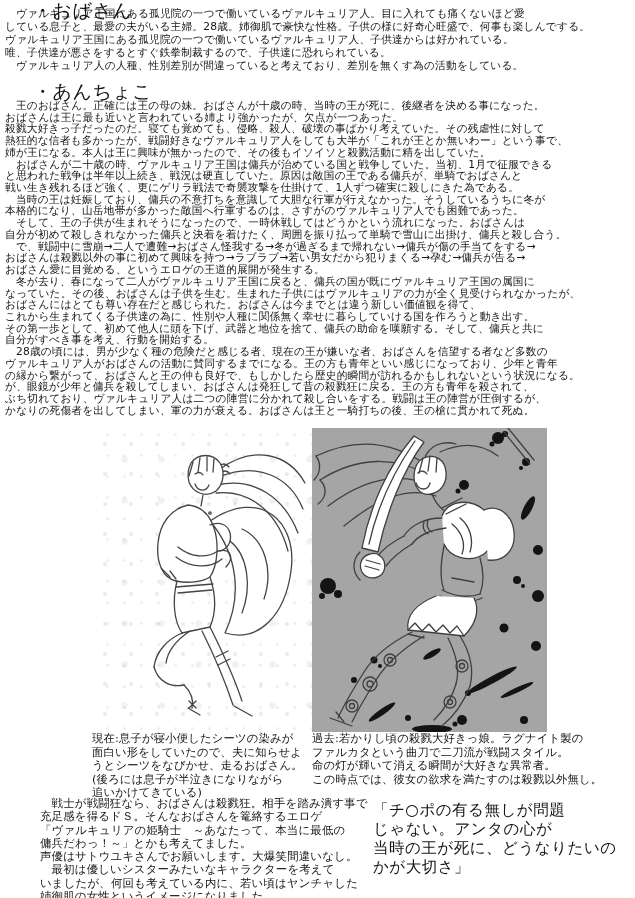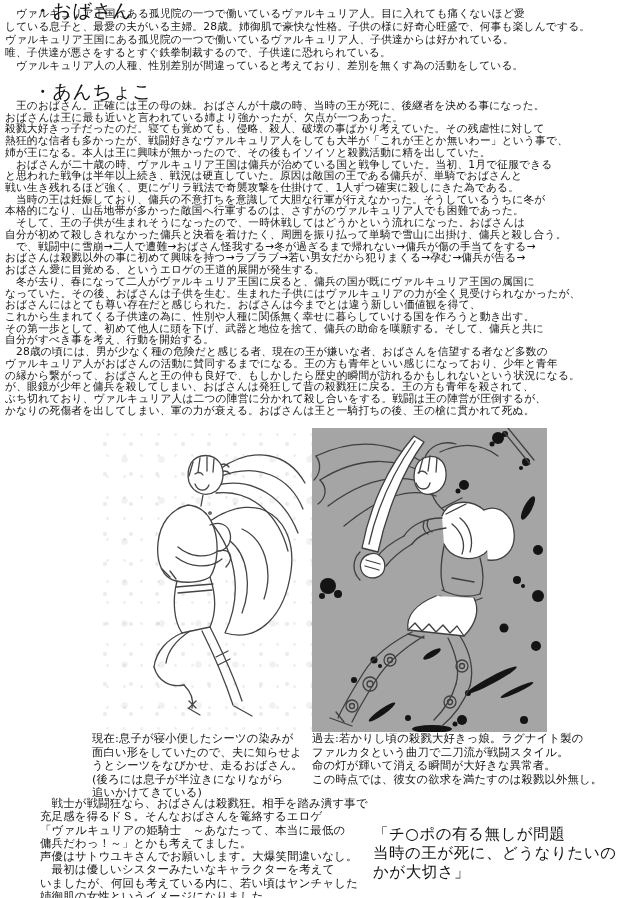--- a/index.html
+++ b/index.html
@@ -277,19 +277,20 @@
       <div class="tline">　戦士が戦闘狂なら、おばさんは殺戮狂。相手を踏み潰す事で</div>
       <div class="tline">充足感を得るドＳ。そんなおばさんを篭絡するエロゲ</div>
       <div class="tline">「ヴァルキュリアの姫騎士　～あなたって、本当に最低の</div>
       <div class="tline">傭兵だわっ！～」とかも考えてました。</div>
       <div class="tline">声優はサトウユキさんでお願いします。大爆笑間違いなし。</div>
       <div class="tline">　最初は優しいシスターみたいなキャラクターを考えて</div>
       <div class="tline">いましたが、何回も考えている内に、若い頃はヤンチャした</div>
       <div class="tline">姉御肌の女性というイメージになりました。</div>
     </div>
 
-  <div class="abs lines quote-lines" style="left:373px;top:801px;width:260px;margin-top:24px;">
+  <div class="abs lines quote-lines" style="left:373px;top:801px;width:260px;">
       <div class="tline">「チ○ポの有る無しが問題</div>
+      <div class="tline">じゃない。アンタの心が</div>
       <div class="tline">当時の王が死に、どうなりたいの</div>
       <div class="tline">かが大切さ」</div>
     </div>
 
 </div>
 
 </body></html>

